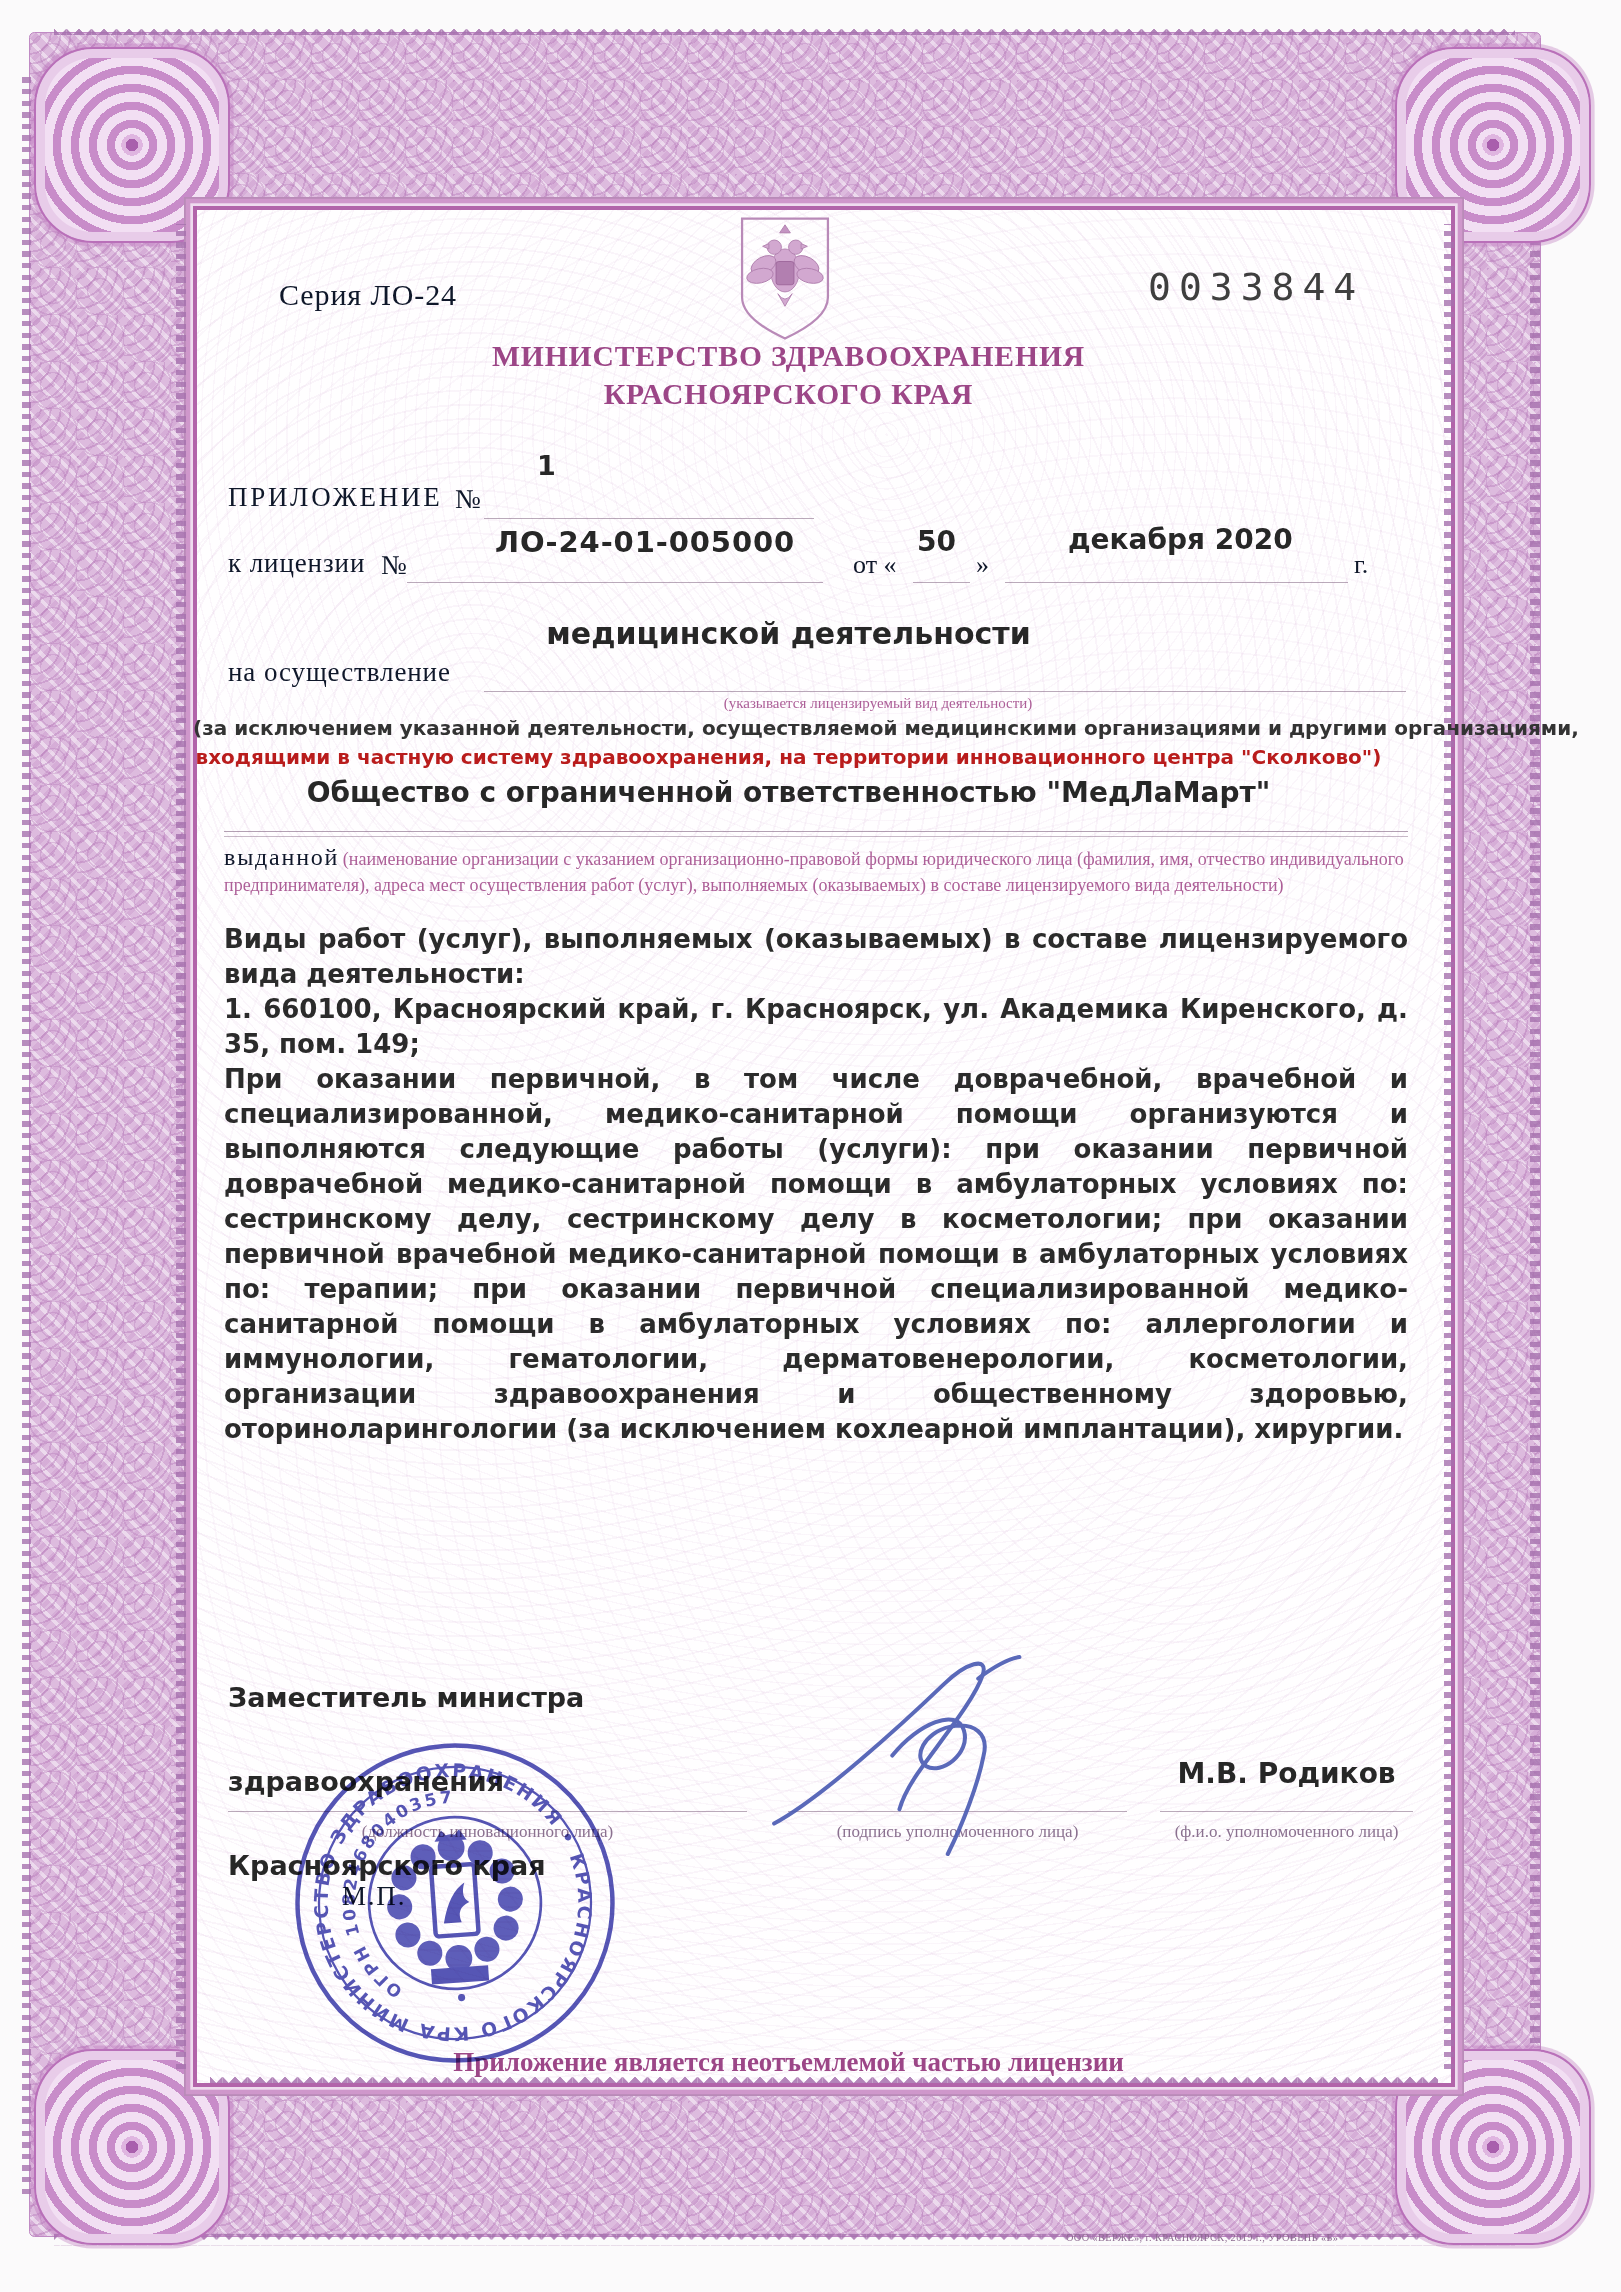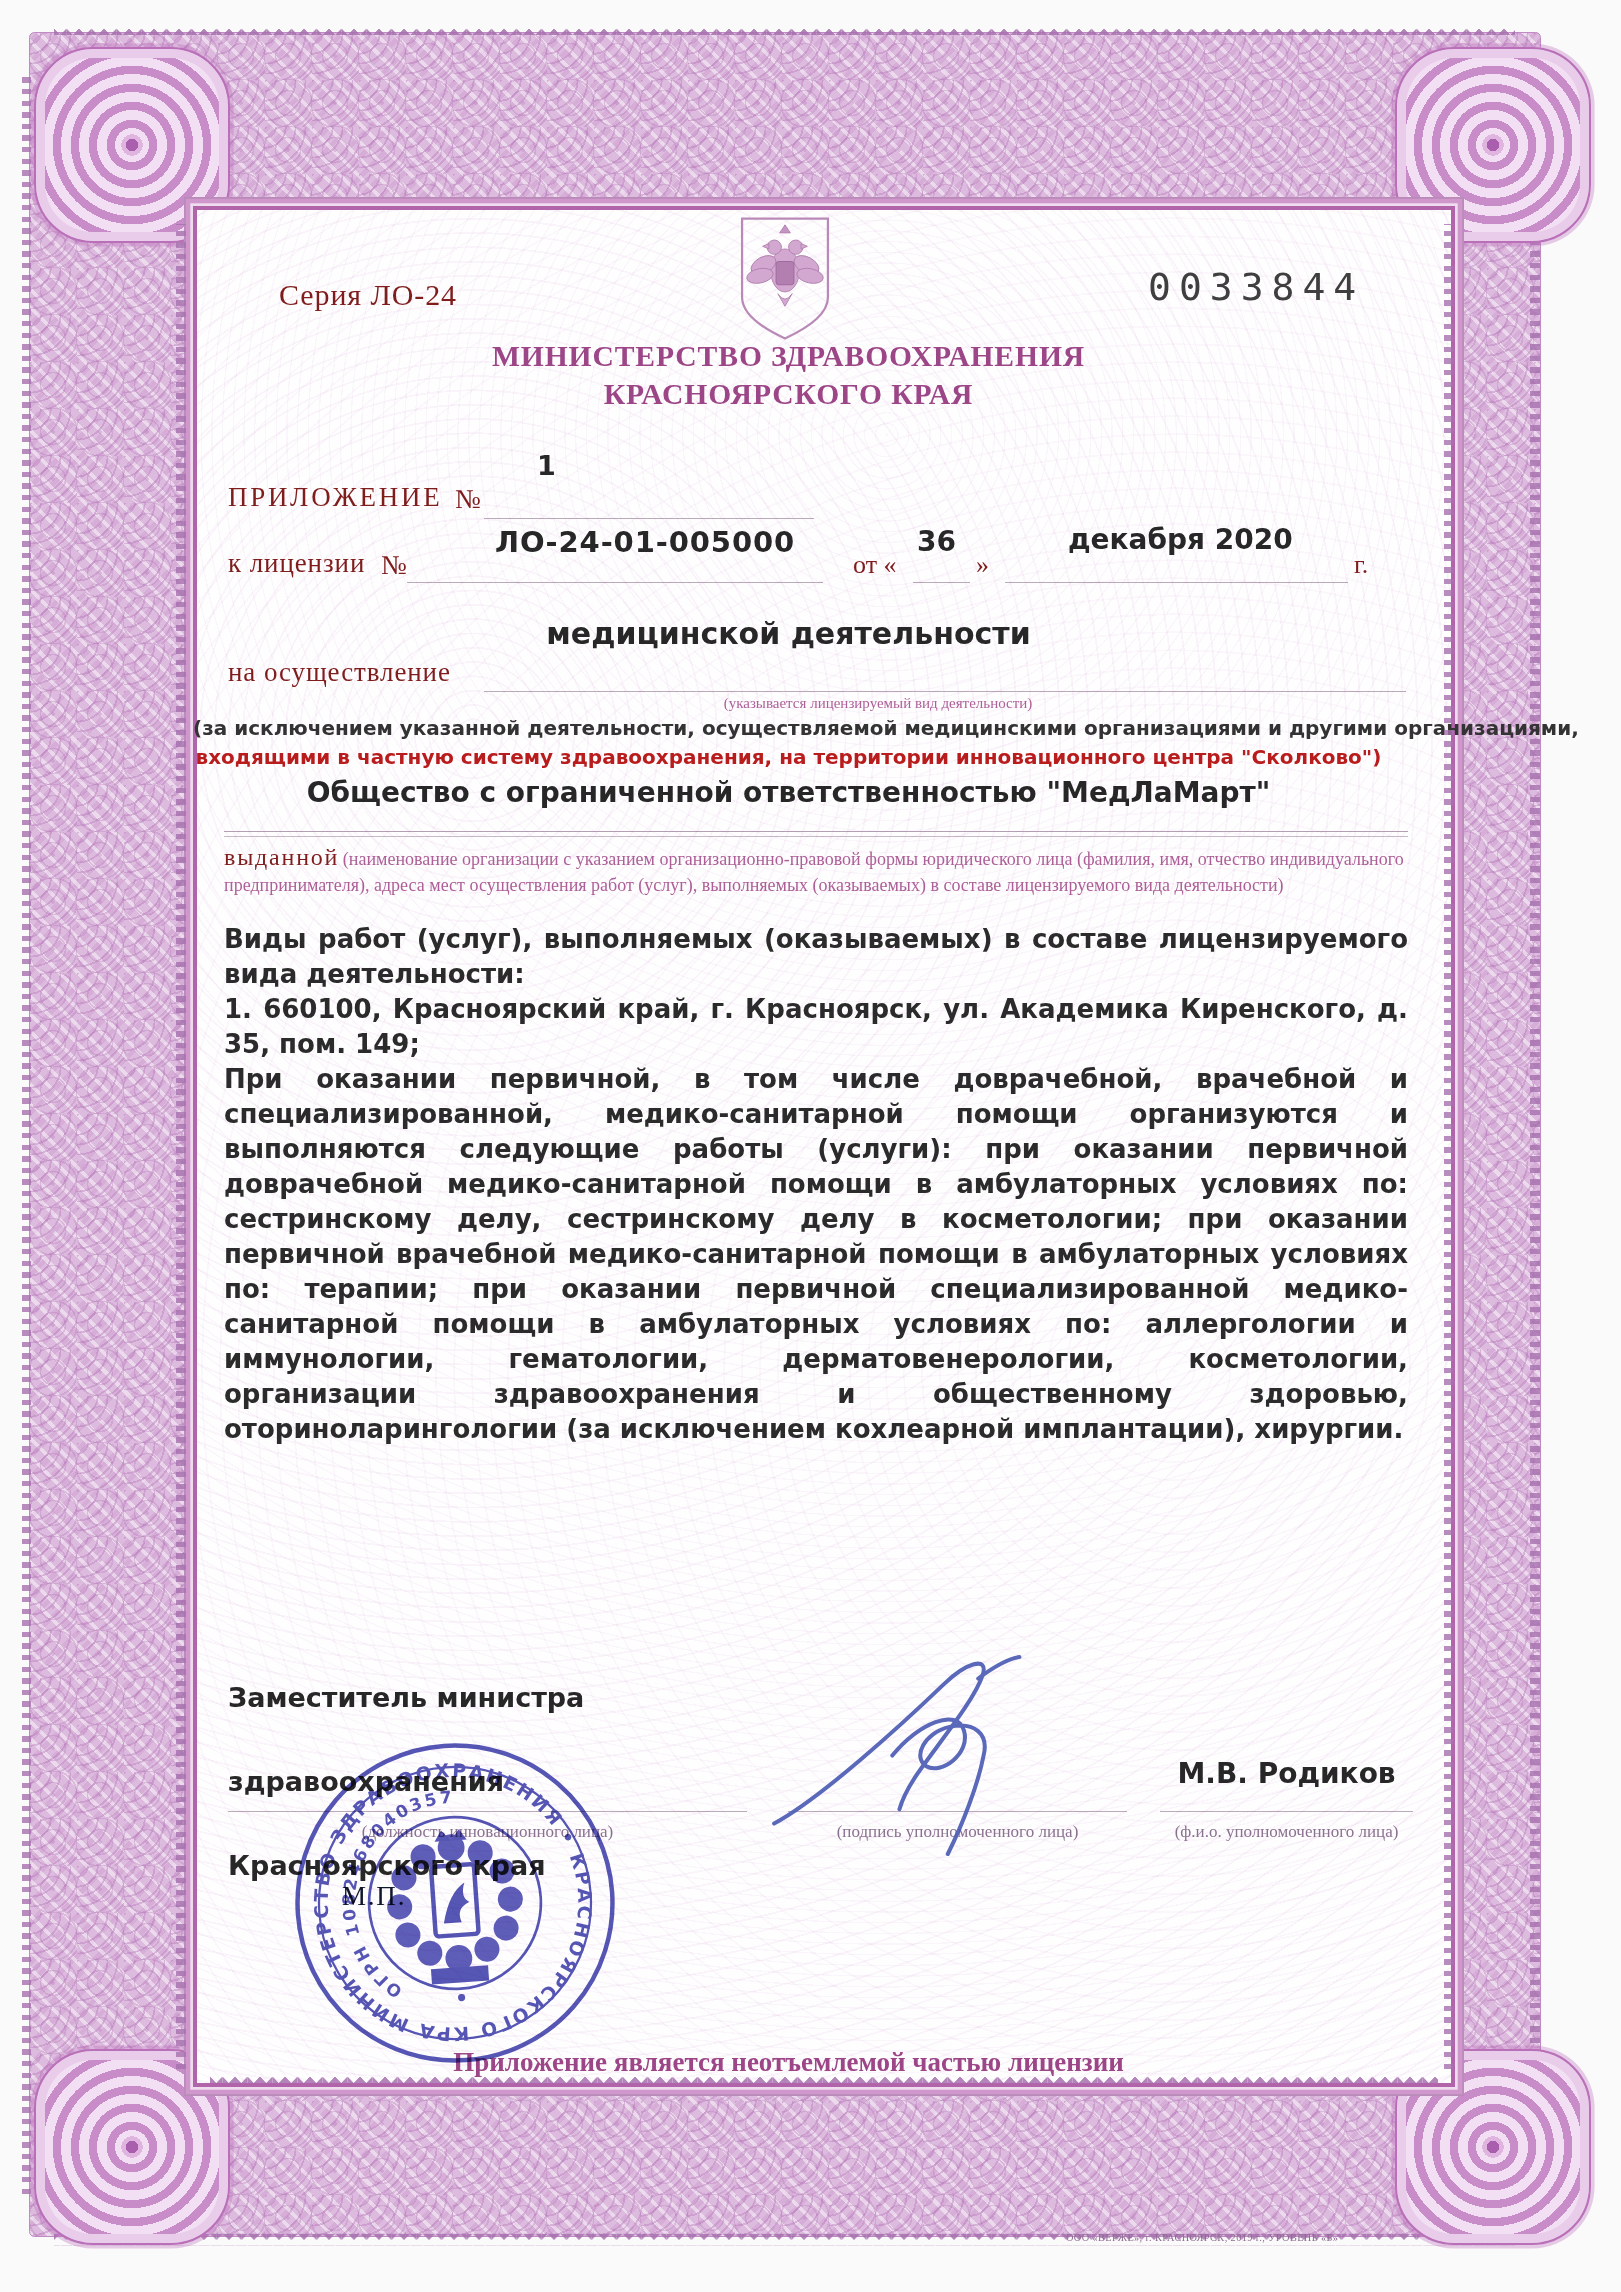--- a/index.html
+++ b/index.html
@@ -38,21 +38,21 @@
   .paper{
     position:absolute;left:193px;top:206px;right:167px;bottom:206px;background:#fffeff;
     border:4.5px solid #b264aa;
     box-shadow:0 0 0 2.7px #efdcef, 0 0 0 7.2px #cf97cb, 0 0 0 9px #b98bb8;
     background-image:
       repeating-radial-gradient(circle at 22% 28%, rgba(205,160,205,.10) 0 1.8px, transparent 1.8px 14.3px),
       repeating-radial-gradient(circle at 78% 62%, rgba(205,160,205,.08) 0 1.8px, transparent 1.8px 18px),
       repeating-radial-gradient(circle at 55% 12%, rgba(205,160,205,.09) 0 1.3px, transparent 1.3px 10.7px);
   }
   .abs{position:absolute;white-space:nowrap;}
-  .serifp{font-family:"Liberation Serif",serif;color:#7f1d1d;}
+  .serifp{font-family:"Liberation Serif",serif;color:#0f172a;}
   .blk{font-family:"DejaVu Sans","Liberation Sans",sans-serif;font-weight:bold;color:#272727;}
   .fline{position:absolute;height:0;border-bottom:1.8px solid rgba(130,100,130,.55);}
   .dline{position:absolute;height:3.6px;border-top:1.3px solid rgba(130,100,130,.6);border-bottom:1.3px solid rgba(130,100,130,.45);}
   .hint{font-family:"Liberation Serif",serif;color:#ad5f98;}
   .caption{font-family:"Liberation Serif",serif;color:#8b7190;font-size:17px;text-align:center;}
   .center{text-align:center;}
   .flow{position:absolute;left:224px;width:1184px;font-family:"DejaVu Sans","Liberation Sans",sans-serif;
         font-weight:bold;color:#2b2b2b;font-size:26px;line-height:35px;text-align:justify;}
   .flow p{margin:0;}
   .sig-svg{position:absolute;left:758px;top:1648px;z-index:6;}
@@ -112,21 +112,21 @@
 <div class="fline" style="left:484px;width:330px;top:518px;"></div>
 <div class="abs blk" style="left:537px;top:450px;font-size:27px;">1</div>
 
 <div class="abs serifp" style="left:228px;top:548px;font-size:27px;letter-spacing:0.9px;">к лицензии</div>
 <div class="abs serifp" style="left:381px;top:550px;font-size:27px;">№</div>
 <div class="fline" style="left:407px;width:416px;top:582px;"></div>
 <div class="abs blk" style="left:495px;top:525px;font-size:29px;letter-spacing:0.9px;">ЛО-24-01-005000</div>
 <div class="abs serifp" style="left:853px;top:550px;font-size:26px;">от «</div>
 <div class="fline" style="left:913px;width:57px;top:582px;"></div>
 <div class="abs serifp" style="left:976px;top:550px;font-size:26px;">»</div>
-<div class="abs blk" style="left:917px;top:525px;font-size:28px;">36</div>
+<div class="abs blk" style="left:917px;top:525px;font-size:28px;">50</div>
 <div class="fline" style="left:1005px;width:343px;top:582px;"></div>
 <div class="abs blk" style="left:1068px;top:523px;font-size:28px;">декабря 2020</div>
 <div class="abs serifp" style="left:1354px;top:550px;font-size:26px;">г.</div>
 
 <div class="abs blk center" style="left:193px;top:616px;width:1191px;font-size:30px;">медицинской деятельности</div>
 <div class="abs serifp" style="left:228px;top:657px;font-size:27px;letter-spacing:0.9px;">на осуществление</div>
 <div class="fline" style="left:484px;width:922px;top:691px;"></div>
 <div class="abs hint center" style="left:430px;top:695px;width:896px;font-size:15px;">(указывается лицензируемый вид деятельности)</div>
 <div class="abs center" style="left:193px;top:716px;width:1191px;font-size:20px;font-weight:600;color:#333;font-family:'DejaVu Sans','Liberation Sans',sans-serif;">(за исключением указанной деятельности, осуществляемой медицинскими организациями и другими организациями,</div>
 <div class="abs center" style="left:193px;top:745px;width:1191px;font-size:20px;font-weight:600;color:#b91c1c;font-family:'DejaVu Sans','Liberation Sans',sans-serif;">входящими в частную систему здравоохранения, на территории инновационного центра "Сколково")</div>

